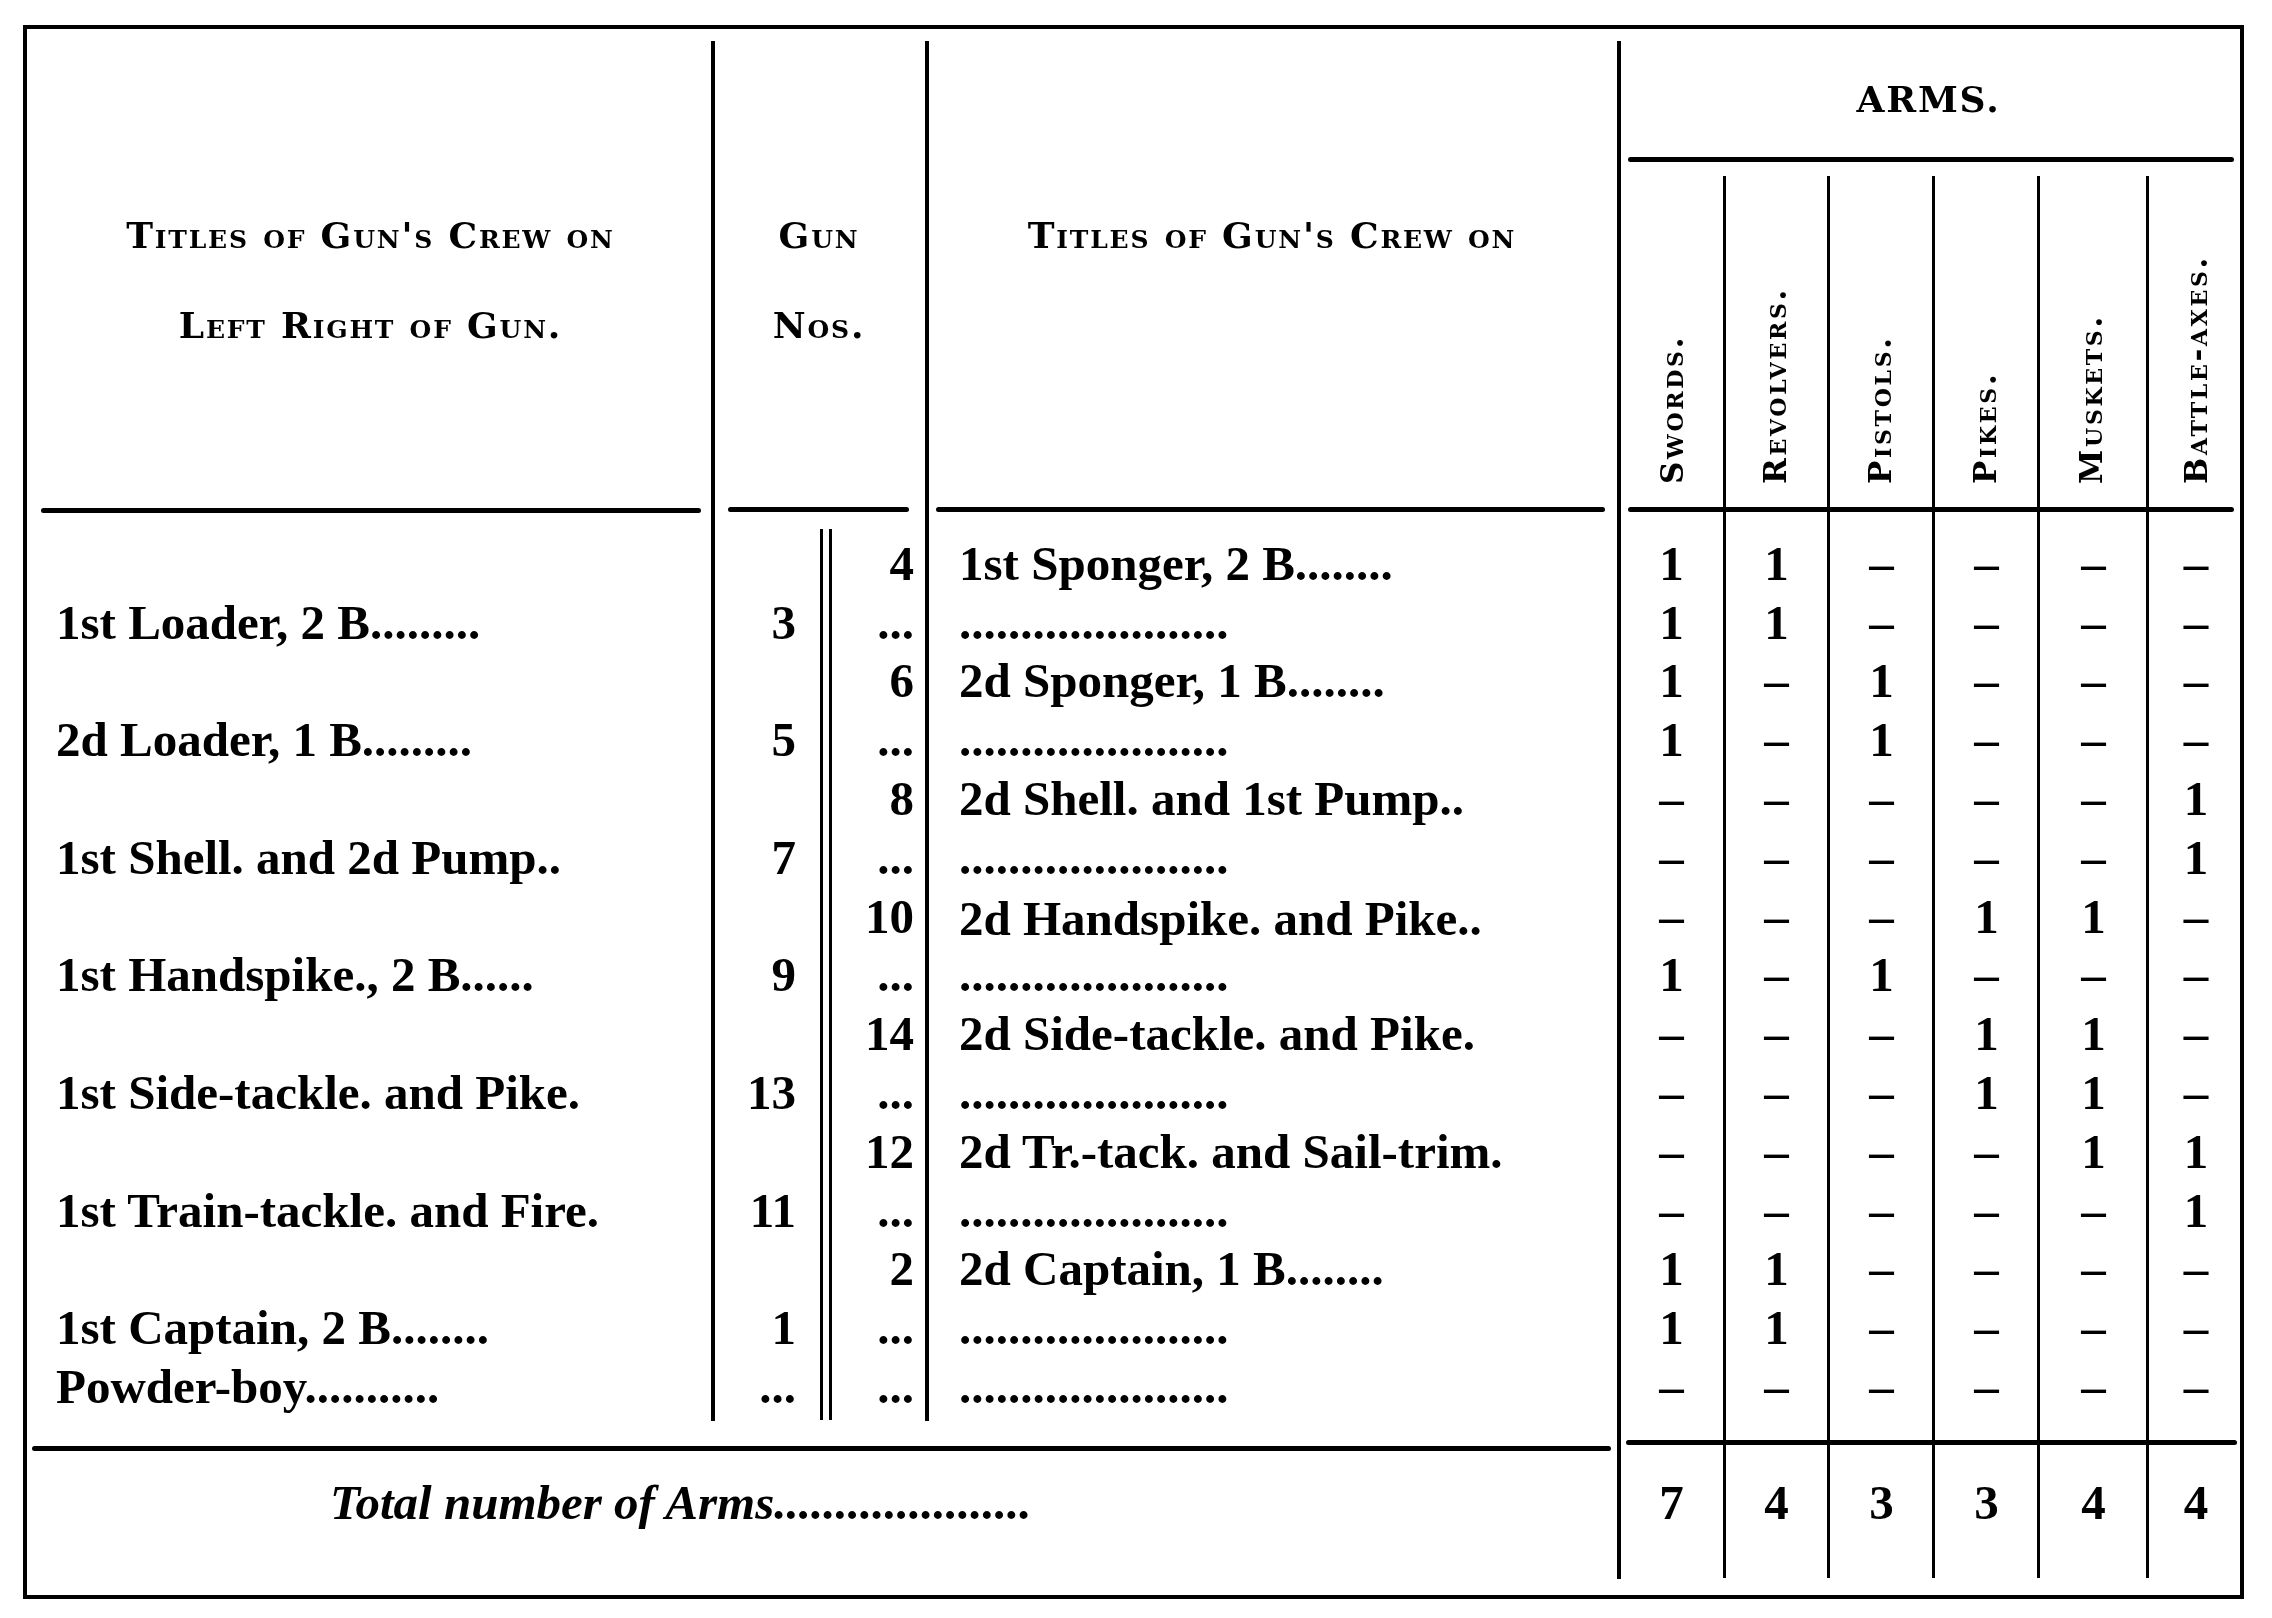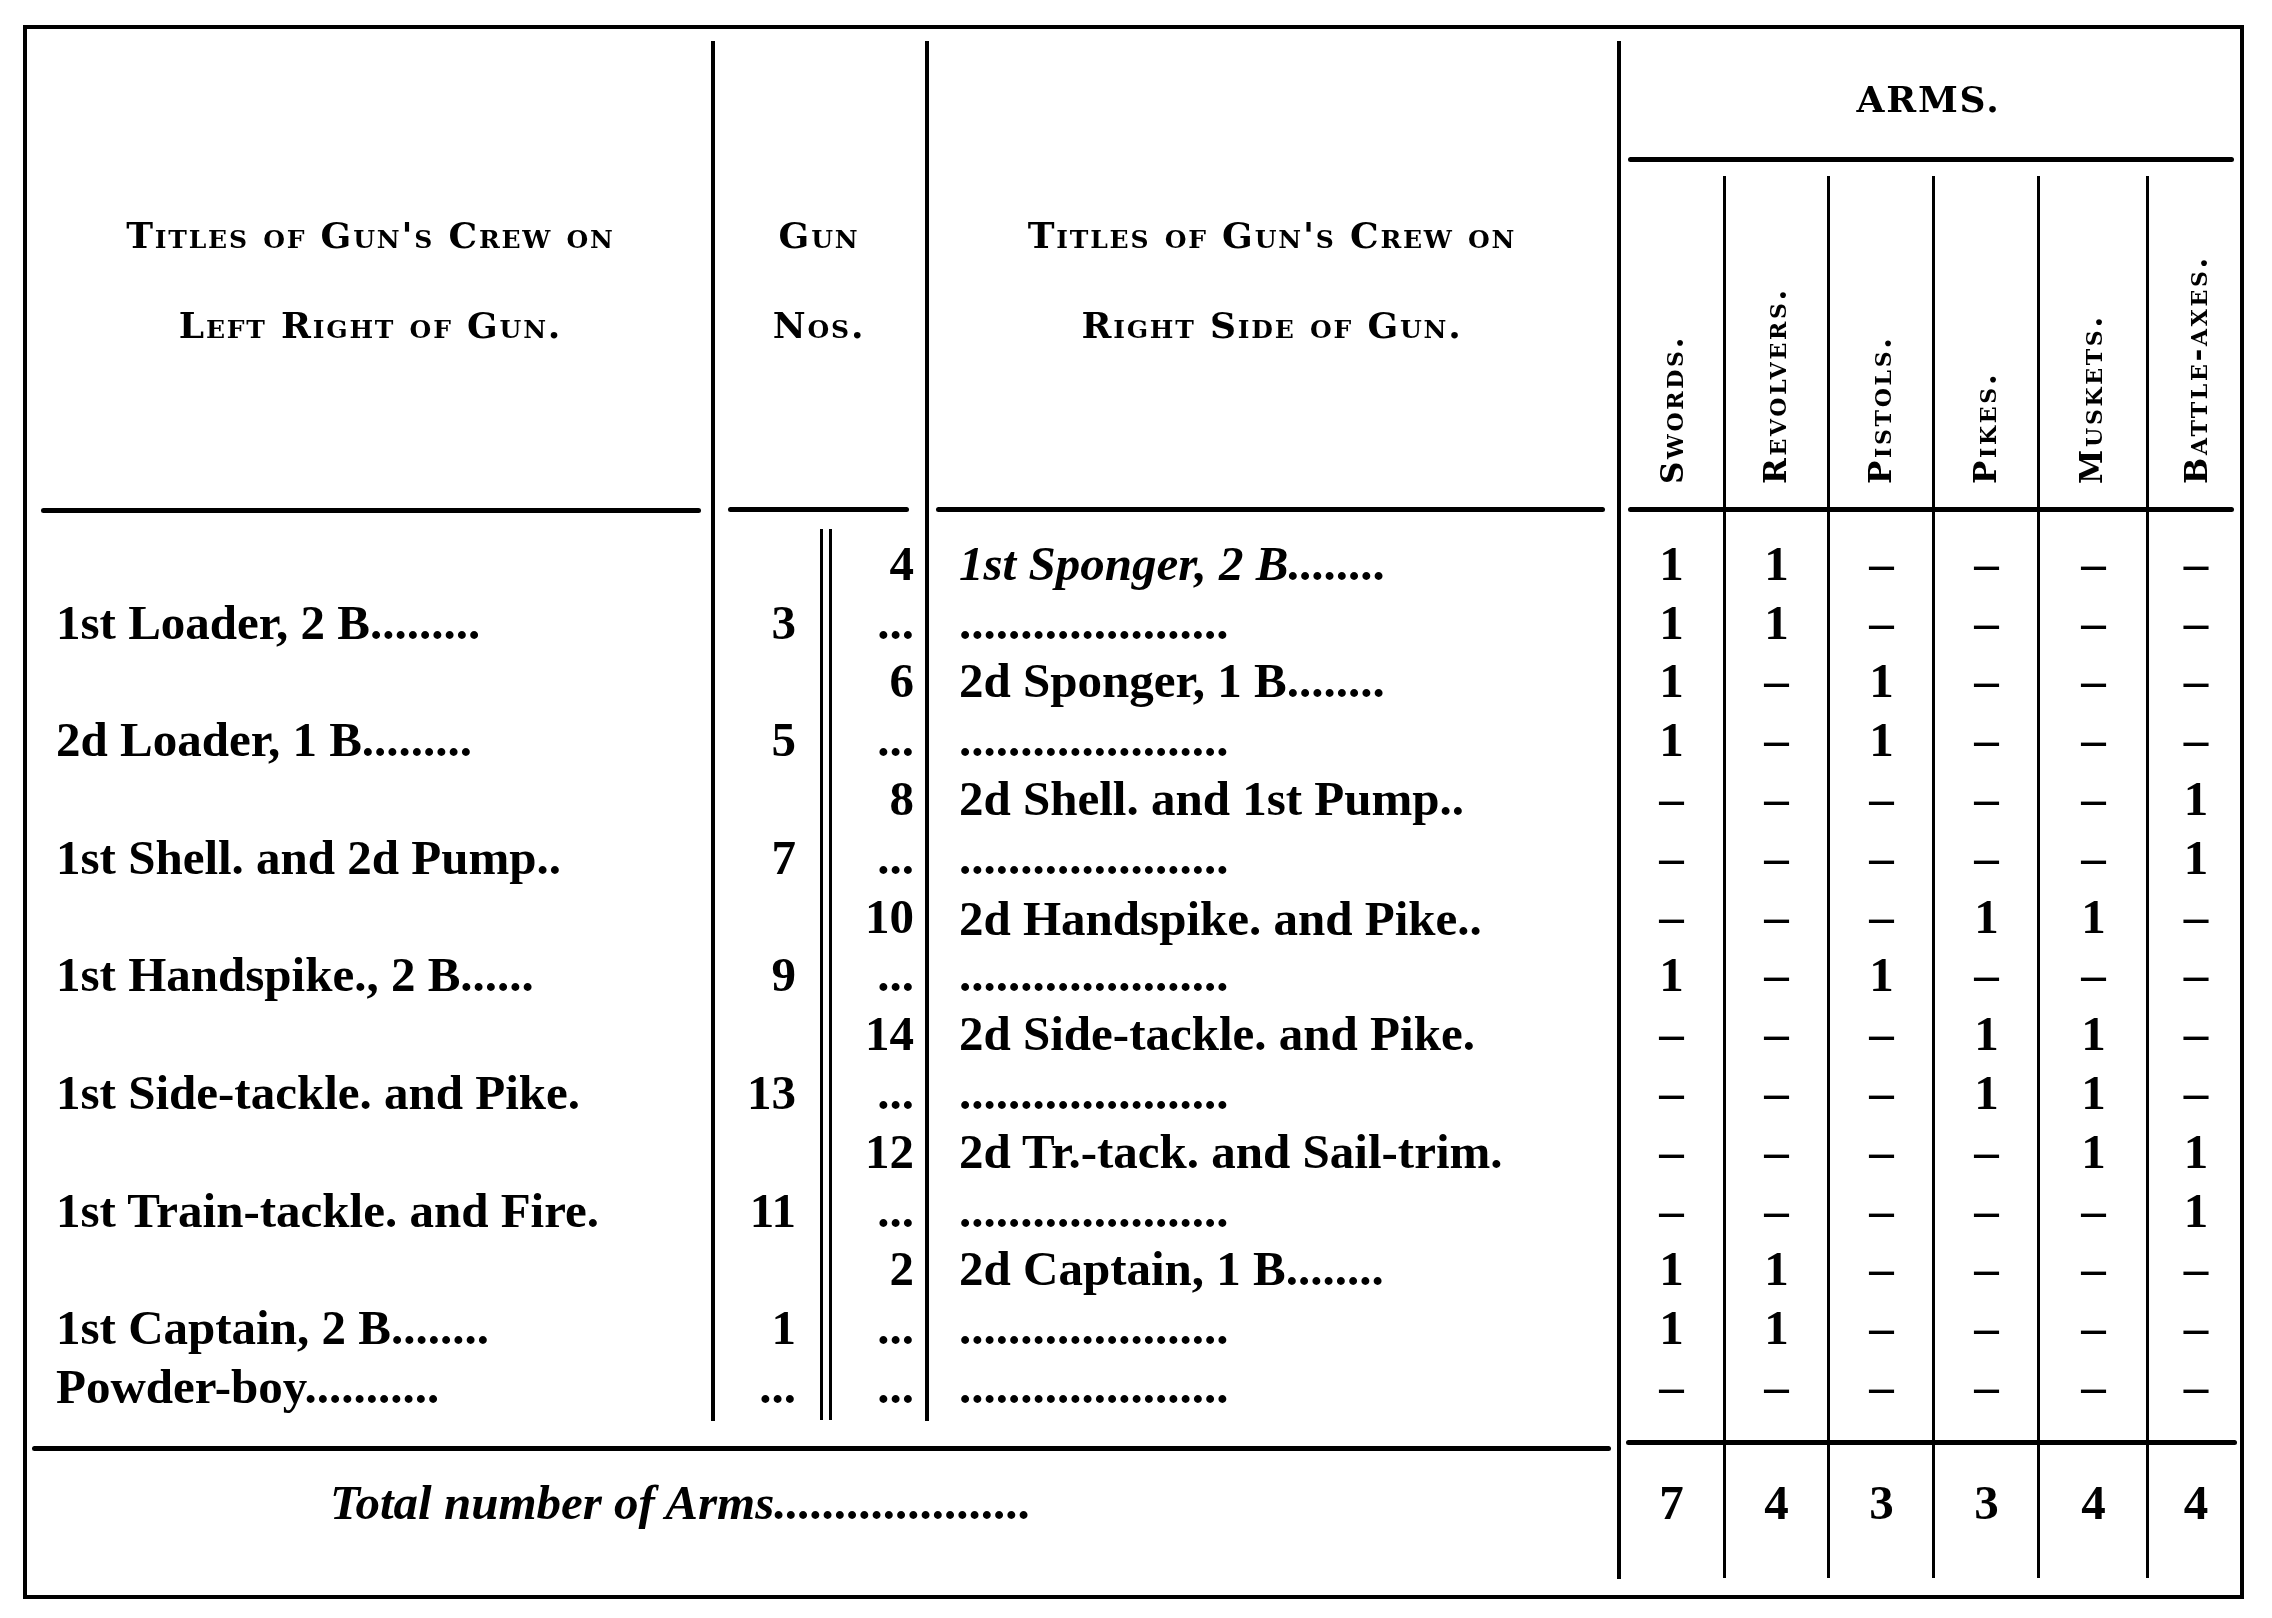--- a/index.html
+++ b/index.html
@@ -49,21 +49,20 @@
 <div class="hdr" style="left:36px; top:190px; width:669px;">
   <div>Titles of Gun's Crew on</div>
   <div>Left Right of Gun.</div>
 </div>
 <div class="hdr" style="left:715px; top:190px; width:208px;">
   <div>Gun</div>
   <div>Nos.</div>
 </div>
 <div class="hdr" style="left:928px; top:190px; width:688px;">
   <div>Titles of Gun's Crew on</div>
-  <div>Right Side of Gun.</div>
 </div>
 <div class="hdr" style="left:1621px; top:54px; width:615px; font-variant:normal;">ARMS.</div>
 
 <div class="vert" style="left:1654px; top:484px;">Swords.</div>
 <div class="vert" style="left:1757px; top:484px;">Revolvers.</div>
 <div class="vert" style="left:1862px; top:484px;">Pistols.</div>
 <div class="vert" style="left:1967px; top:484px;">Pikes.</div>
 <div class="vert" style="left:2073px; top:484px;">Muskets.</div>
 <div class="vert" style="left:2178px; top:484px;">Battle-axes.</div>
 
@@ -80,21 +79,21 @@
     <div class="cell num" style="left: 715px; width: 81px; top: 1063px;">13</div>
     <div class="cell" style="left: 56px; top: 1181px;">1st Train-tackle. and Fire.</div>
     <div class="cell num" style="left: 715px; width: 81px; top: 1181px;">11</div>
     <div class="cell" style="left: 56px; top: 1298px;">1st Captain, 2 B........</div>
     <div class="cell num" style="left: 715px; width: 81px; top: 1298px;">1</div>
     <div class="cell" style="left: 56px; top: 1357px;">Powder-boy...........</div>
     <div class="cell num" style="left: 715px; width: 81px; top: 1357px;">...</div>
   </div>
 <div id="right-rows">
     <div class="cell num" style="left: 834px; width: 80px; top: 534px;">4</div>
-    <div class="cell" style="left: 959px; top: 534px; font-style: italic;">1st Sponger, 2 B........</div>
+    <div class="cell" style="left: 959px; top: 534px;">1st Sponger, 2 B........</div>
     <div class="cell num" style="left: 834px; width: 80px; top: 593px;">...</div>
     <div class="cell" style="left: 959px; top: 593px;">......................</div>
     <div class="cell num" style="left: 834px; width: 80px; top: 651px;">6</div>
     <div class="cell" style="left: 959px; top: 651px;">2d Sponger, 1 B........</div>
     <div class="cell num" style="left: 834px; width: 80px; top: 710px;">...</div>
     <div class="cell" style="left: 959px; top: 710px;">......................</div>
     <div class="cell num" style="left: 834px; width: 80px; top: 769px;">8</div>
     <div class="cell" style="left: 959px; top: 769px;">2d Shell. and 1st Pump..</div>
     <div class="cell num" style="left: 834px; width: 80px; top: 828px;">...</div>
     <div class="cell" style="left: 959px; top: 828px;">......................</div>

